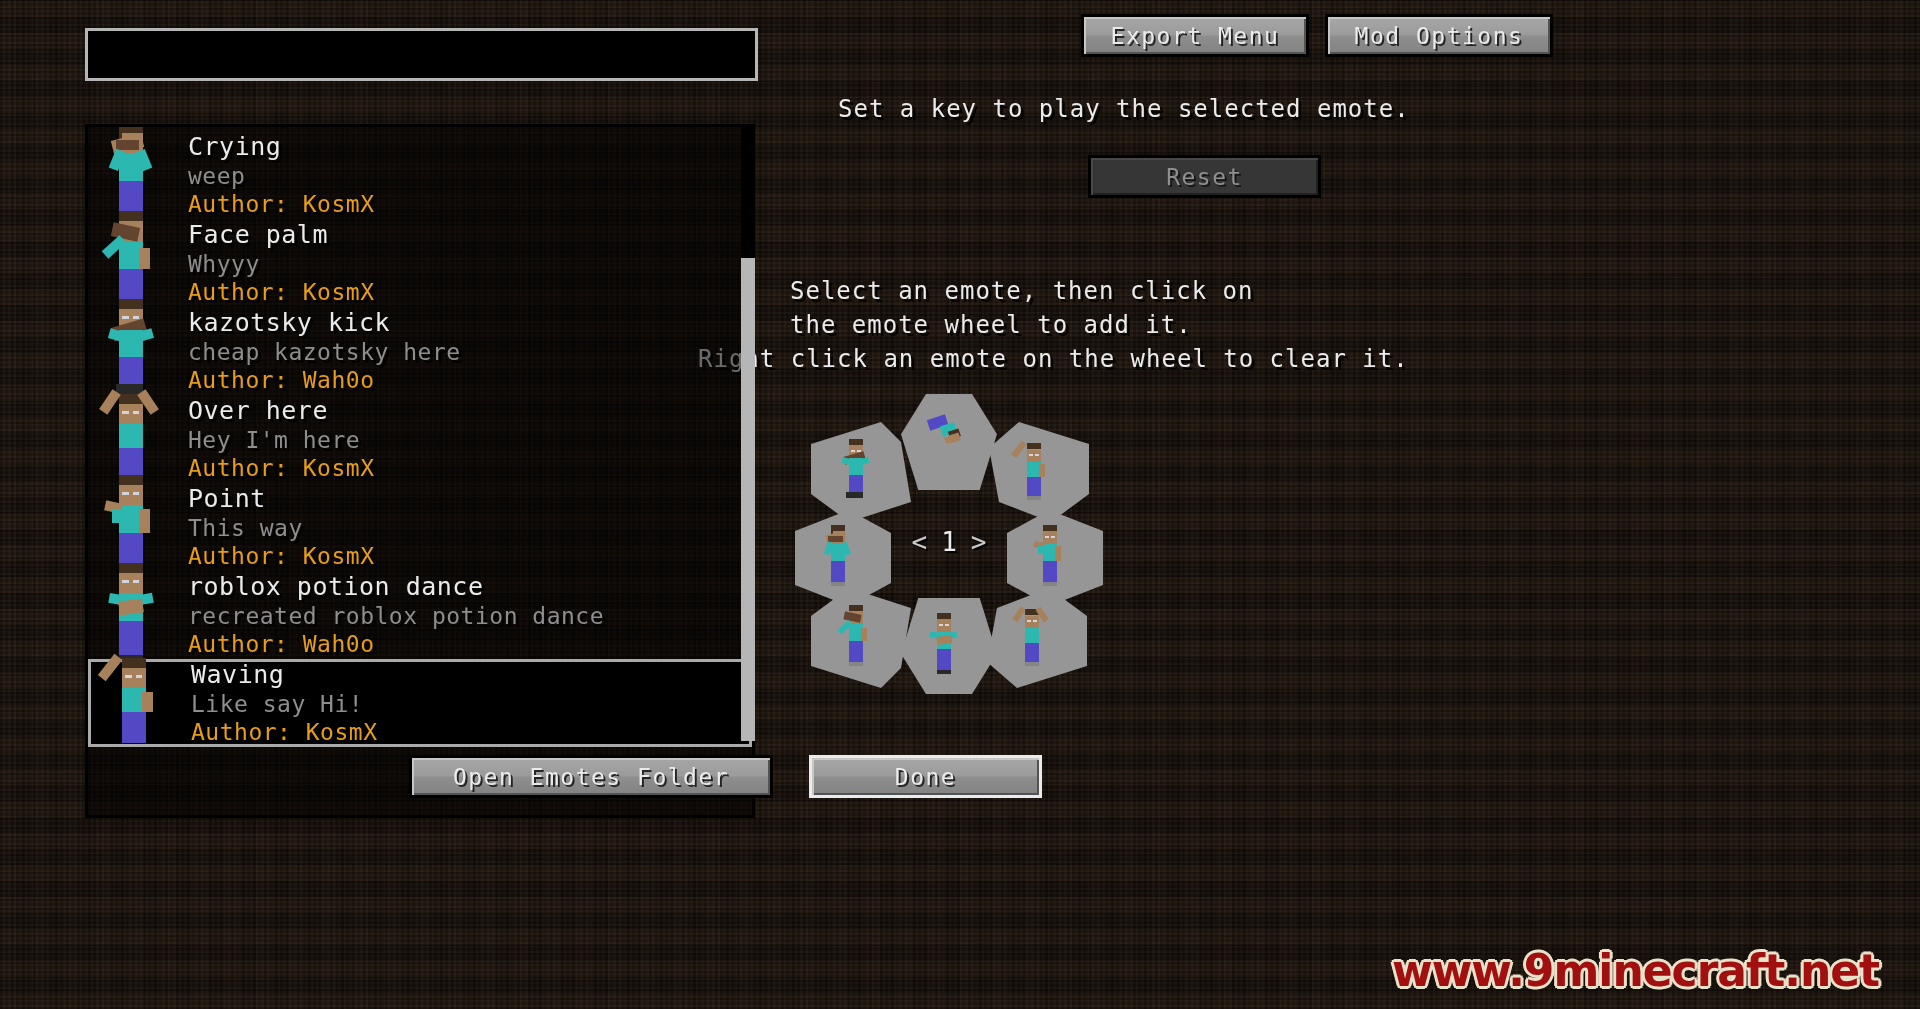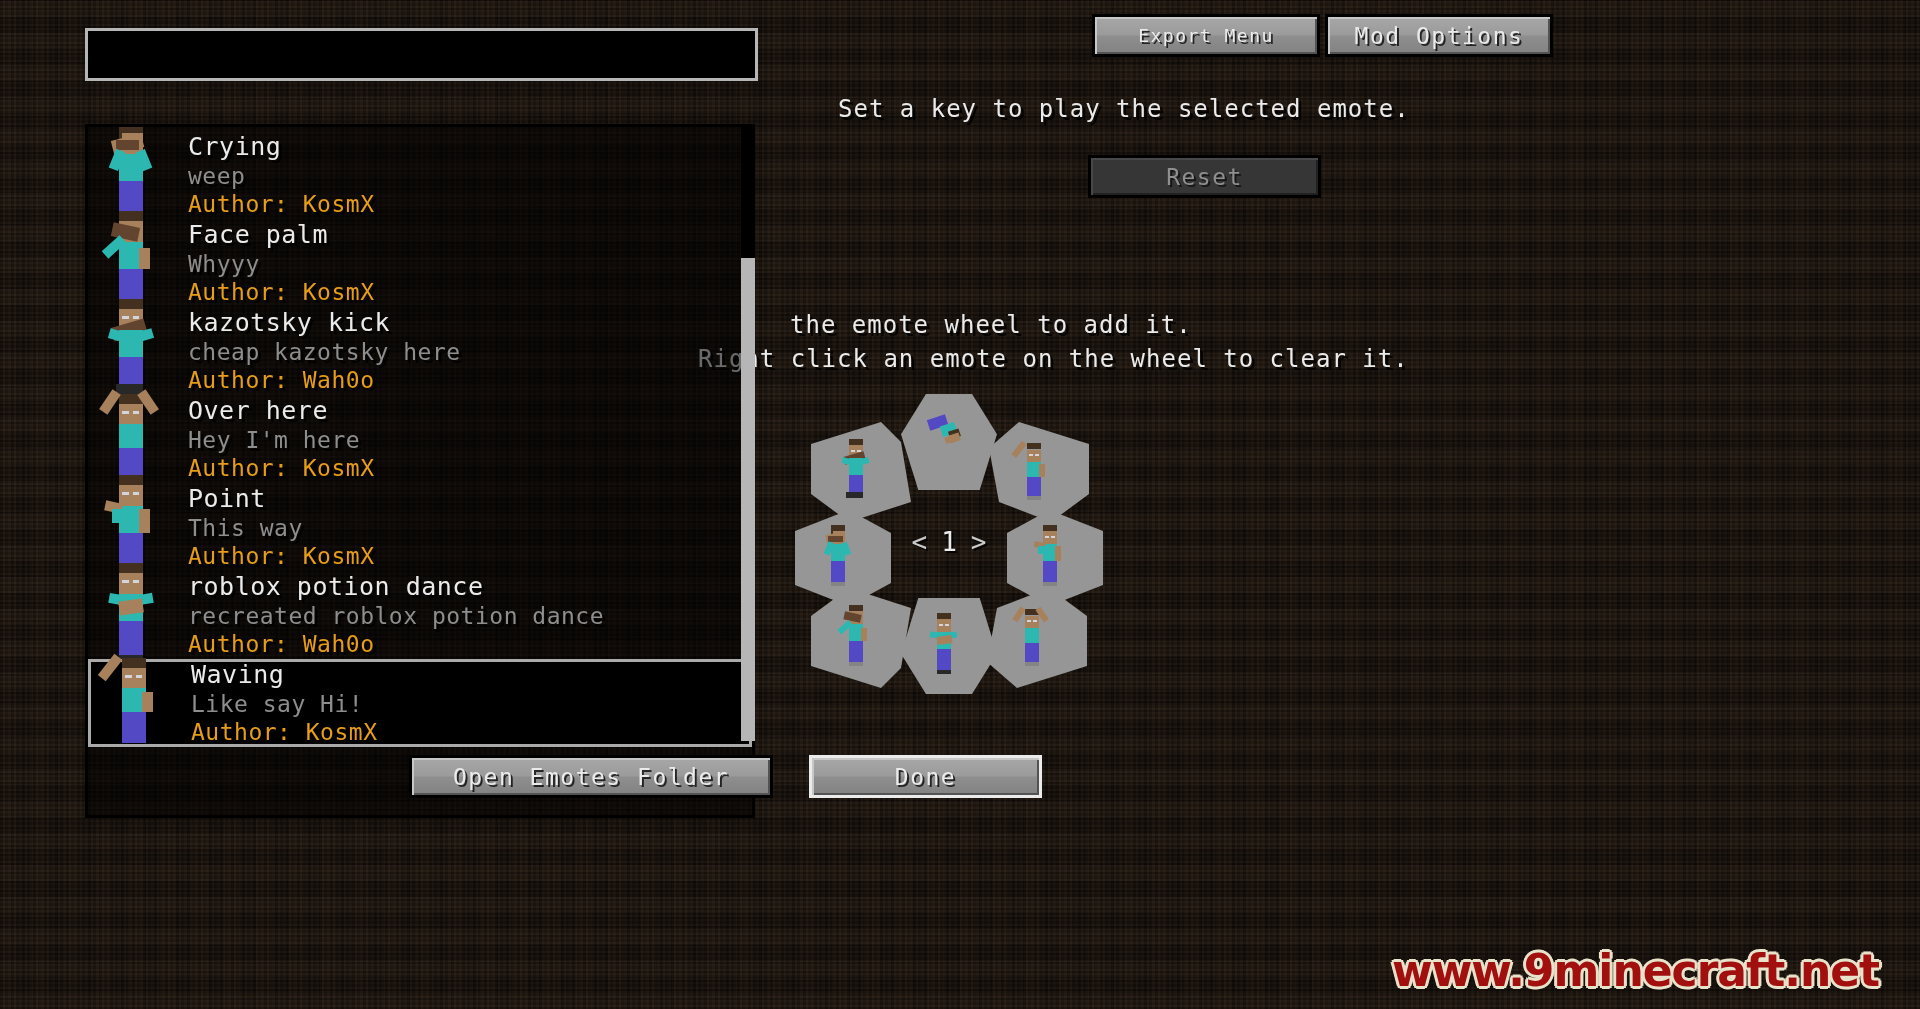--- a/index.html
+++ b/index.html
@@ -265,33 +265,34 @@
 </head>
 <body>
 
 <div id="screen">
   <div id="ui">
 
     <div id="search-field" style="left:85px; top:28px; width:673px; height:53px;">
       <input type="text" value="" placeholder="" style="">
     </div>
 
-    <div class="mcbutton" style="left:1081px; top:14px; width:228px; height:43px; font-size:18px;margin-left:11px;">
+    <div class="mcbutton" style="left:1081px; top:14px; width:228px; height:43px; font-size:23px;">
       <span>Export Menu</span>
     </div>
     <div class="mcbutton" style="left:1325px; top:14px; width:228px; height:43px; font-size:23px;">
       <span>Mod Options</span>
     </div>
 
     <div class="panel-line" style="left:838px; top:95px; width:470px; font-size:24px;">Set a key to play the selected emote.</div>
 
     <div class="mcbutton disabled" style="left:1088px; top:155px; width:233px; height:43px; font-size:23px;">
       <span>Reset</span>
     </div>
 
+    <div class="panel-line" style="left:790px; top:277px; width:366px; font-size:24px;">Select an emote, then click on</div>
     <div class="panel-line" style="left:790px; top:311px; width:366px; font-size:24px;">the emote wheel to add it.</div>
     <div class="panel-line" style="left:698px; top:345px; width:548px; font-size:24px;">Right click an emote on the wheel to clear it.</div>
 
     <div id="emote-list" style="left:85px; top:124px; width:670px; height:694px;">
       <div id="list-viewport">
           <div class="emote-row" style="top: 4px; width: 664px; height: 88px;">
             <div class="emote-thumb">
               <div class="steve">
                 <div class="sv-hair" style="left:17px;top:0px;width:23.8px;height:10.2px;"></div>
                 <div class="sv-head" style="left:17px;top:10.2px;width:23.8px;height:20.4px;"></div>

